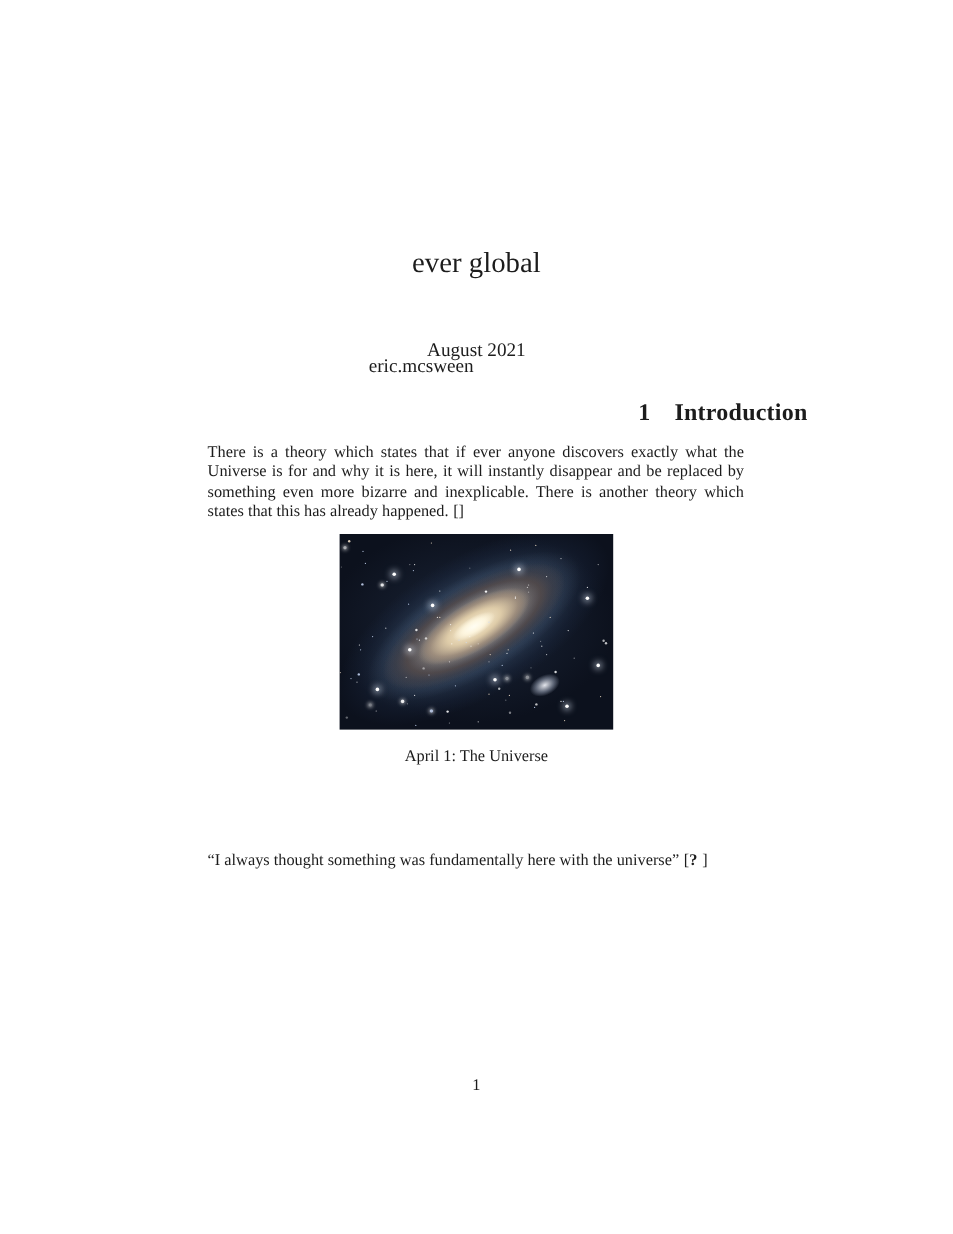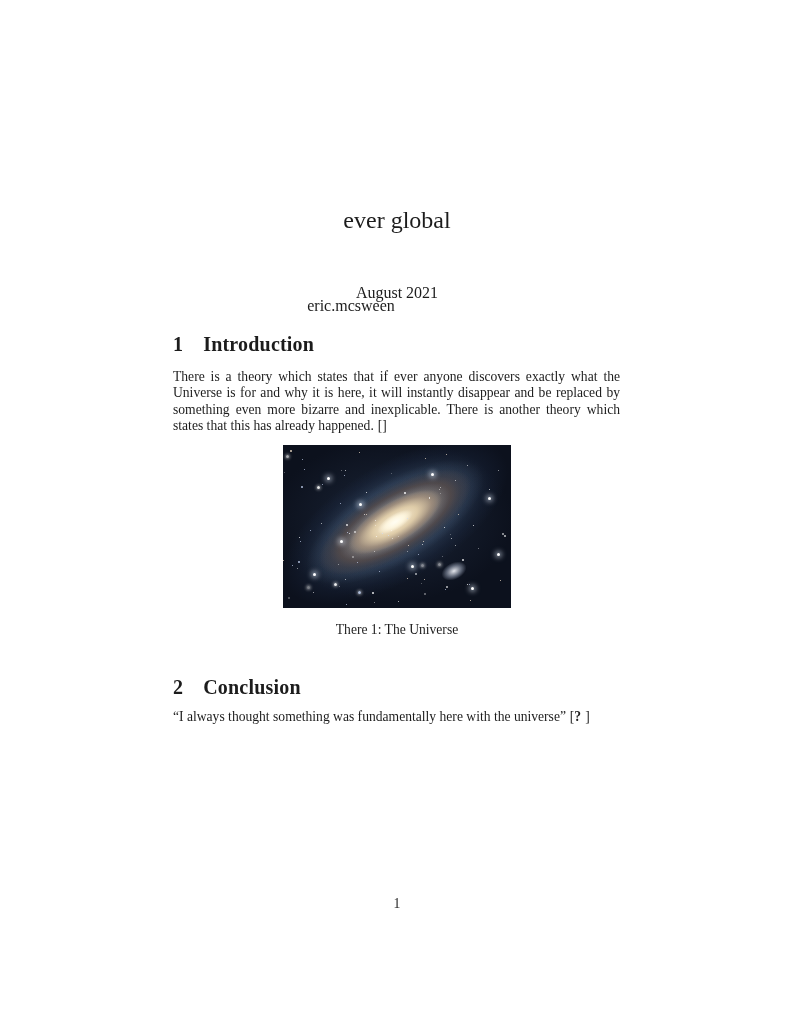--- a/index.html
+++ b/index.html
@@ -28,21 +28,21 @@
   }
   .doc-date{
     position:absolute;top:284px;left:0;width:794px;
     text-align:center;font-size:16px;
   }
 
   .section-heading{
     position:absolute;left:173px;width:500px;
     font-size:20px;font-weight:700;letter-spacing:0.2px;
   }
-  .sec-intro{top:333px;}
+  .sec-intro{top:333px;text-align:right;}
   .sec-concl{top:676px;}
   .sec-refs{top:746px;}
   .sec-num{display:inline-block;margin-right:20px;}
 
   .body-para{
     position:absolute;left:173px;top:369px;width:447px;
     font-size:13.6px;line-height:16.3px;text-align:justify;
   }
   .cite{margin-left:0.28em;}
   .cite-open{margin-left:0.28em;}
@@ -228,24 +228,21 @@
         <div class="star" style="left: 30px; top: 128px; width: 3px; height: 3px; background: rgb(255, 255, 255); box-shadow: rgba(230, 240, 255, 0.55) 0px 0px 5px 2px;"></div>
         <div class="star" style="left: 205px; top: 52px; width: 3px; height: 3px; background: rgb(255, 255, 255); box-shadow: rgba(230, 240, 255, 0.55) 0px 0px 5px 2px;"></div>
         <div class="star" style="left: 188px; top: 142px; width: 3px; height: 3px; background: rgb(255, 255, 255); box-shadow: rgba(230, 240, 255, 0.55) 0px 0px 5px 2px;"></div>
         <div class="star" style="left: 44px; top: 32px; width: 3px; height: 3px; background: rgb(255, 255, 255); box-shadow: rgba(230, 240, 255, 0.55) 0px 0px 5px 2px;"></div>
         <div class="star" style="left: 148px; top: 28px; width: 3px; height: 3px; background: rgb(255, 255, 255); box-shadow: rgba(230, 240, 255, 0.55) 0px 0px 5px 2px;"></div>
         <div class="star" style="left: 214px; top: 108px; width: 3px; height: 3px; background: rgb(255, 255, 255); box-shadow: rgba(230, 240, 255, 0.55) 0px 0px 5px 2px;"></div>
         <div class="star" style="left: 128px; top: 120px; width: 3px; height: 3px; background: rgb(255, 255, 255); box-shadow: rgba(230, 240, 255, 0.55) 0px 0px 5px 2px;"></div>
       </div>
   </div>
 
-  <div class="fig-caption">There 1: The Universe</div>
-
-  <div class="section-heading sec-concl">
-    <span class="sec-num">2</span><span class="sec-label">Conclusion</span>
-  </div>
+  <div class="fig-caption">April 1: The Universe</div>
+
 
   <p class="quote-line"><span>“I always thought something was fundamentally here with the universe”</span><span class="cite-open">[</span><span class="cite-mark">?</span><span class="cite-close">]</span></p>
 
 
   <div class="page-number">1</div>
 
 </div>
 
 </body></html>

